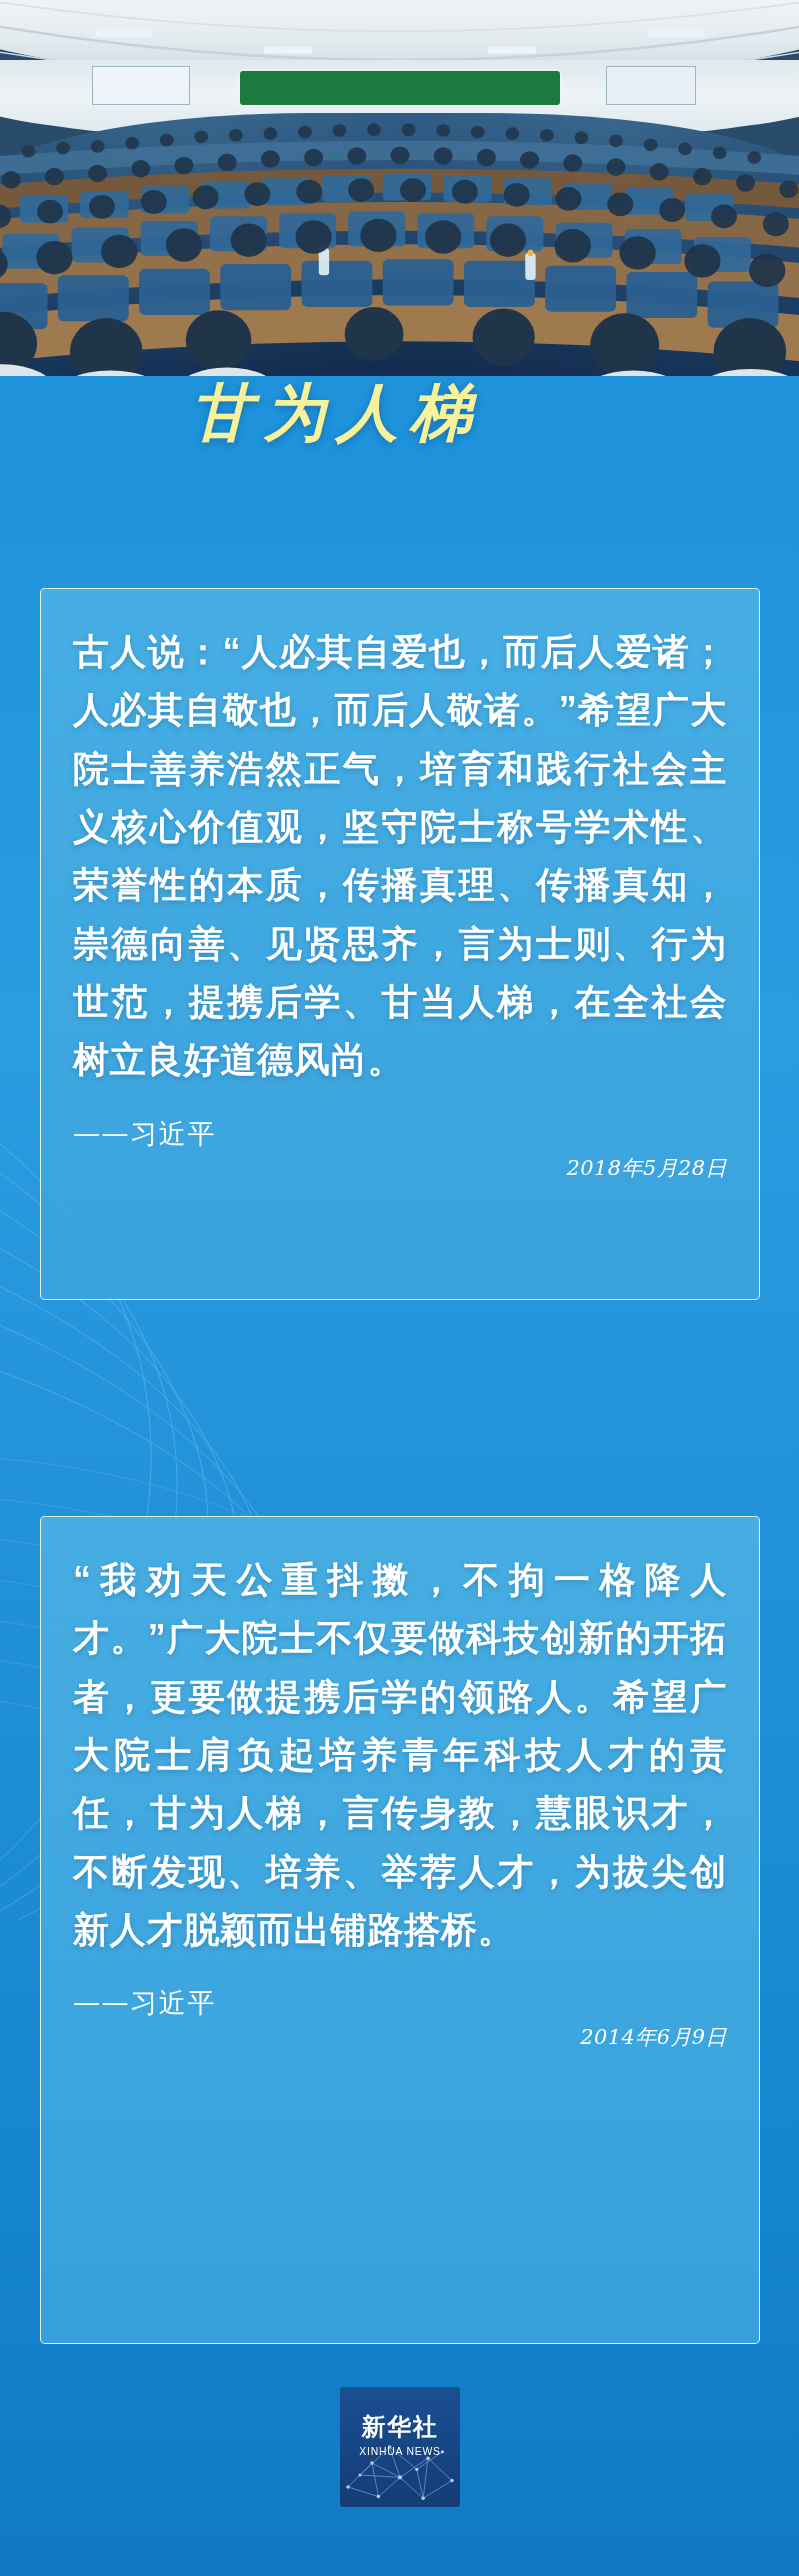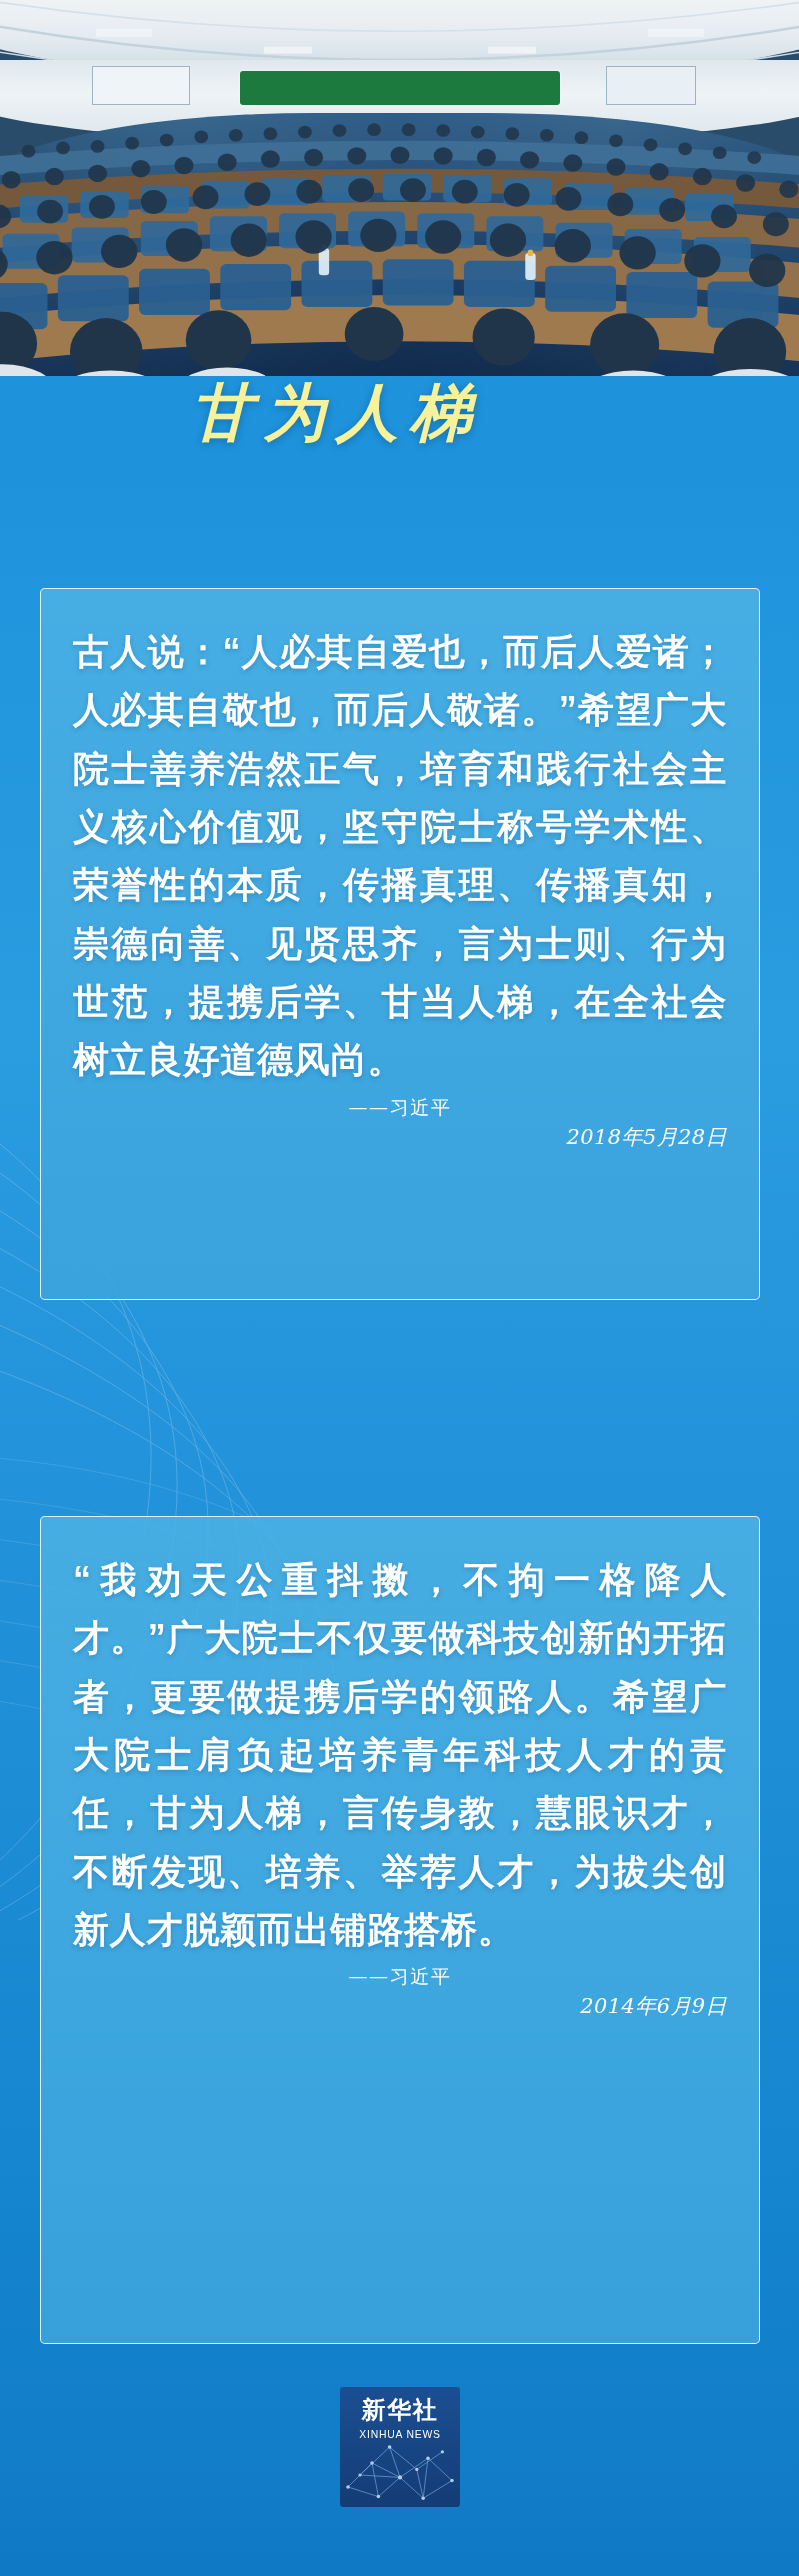--- a/index.html
+++ b/index.html
@@ -126,23 +126,23 @@
   .quote-text {
     font-size: 36px;
     line-height: 1.62;
     letter-spacing: 0.8px;
     font-weight: 700;
     font-family: "Liberation Sans", sans-serif;
     text-align: justify;
     text-shadow: 0 1.6px 4.8px rgba(0,50,90,.25);
   }
   .attrib {
-    margin-top: 5px;
-    text-align: center;
-    font-size: 19px;
+    margin-top: 26px;
+    text-align: left;
+    font-size: 27px;
     letter-spacing: 1.6px;
     font-family: "DejaVu Serif", serif;
   }
   .date {
     margin-top: 2px;
     text-align: right;
     font-size: 21px;
     font-style: italic;
     font-family: "DejaVu Serif", serif;
     letter-spacing: 0.4px;
@@ -170,21 +170,21 @@
     background: linear-gradient(180deg, #1b4f93 0%, #143c75 100%);
     border-radius: 3.2px;
     position: relative;
     overflow: hidden;
     margin: 0 auto;
   }
   .logo-box .cn {
     position: relative;
     z-index: 2;
     display: block;
-    padding-top: 7px;
+    padding-top: 24px;
     color: #ffffff;
     font-size: 24px;
     font-weight: 700;
     letter-spacing: 1.6px;
     font-family: "Liberation Sans", sans-serif;
   }
   .logo-box .en {
     position: relative;
     z-index: 2;
     display: block;

